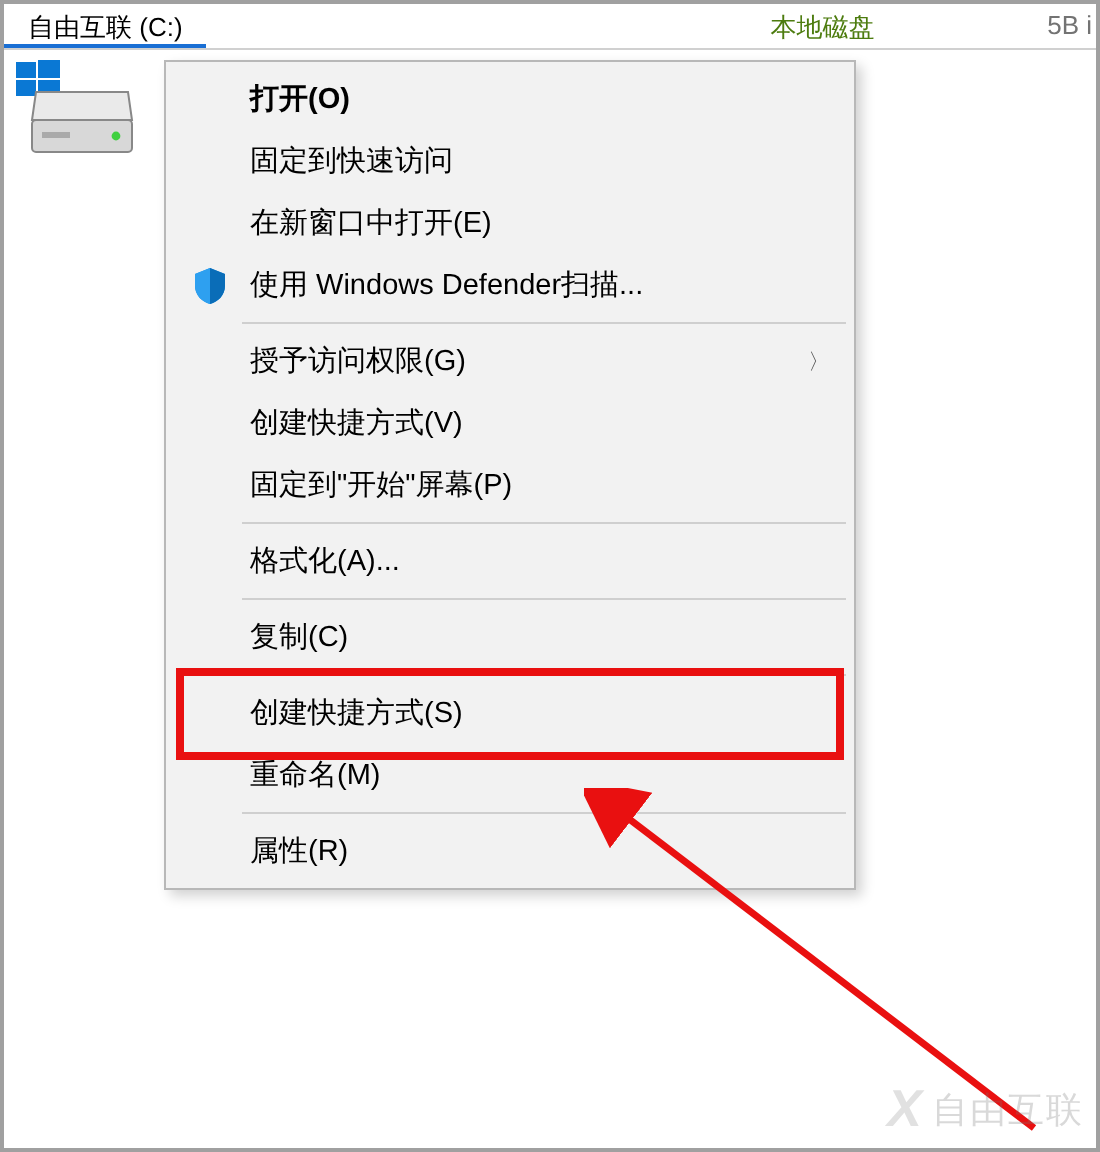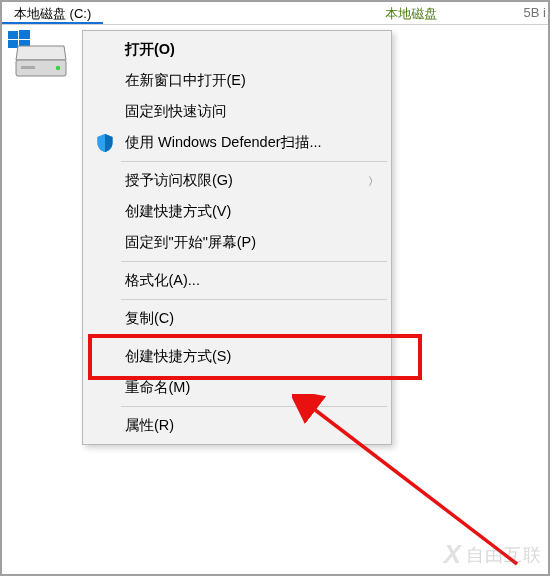--- a/index.html
+++ b/index.html
@@ -65,21 +65,21 @@
     stroke: #888;
     stroke-width: 1;
   }
   .drive-light {
     fill: #3fd03f;
   }
   .context-menu {
     position: absolute;
     top: 28px;
     left: 80px;
-    width: 310px;
+    width: 346px;
     background: #f2f2f2;
     border: 1px solid #b8b8b8;
     box-shadow: 3px 3px 6px rgba(0,0,0,0.18);
     padding: 3px 2px;
   }
   .menu-item {
     display: flex;
     align-items: center;
     height: 31px;
     padding-left: 40px;
@@ -137,21 +137,21 @@
     font-size: 26px;
     font-style: italic;
     font-weight: bold;
     color: rgba(120,120,120,0.22);
   }
 </style>
 </head>
 <body>
 
 <div class="top-bar">
-  <div class="tab active">本地磁盘 (C:)</div>
+  <div class="tab active">自由互联 (C:)</div>
   <div class="tab" style="margin-left:270px">本地磁盘</div>
 </div>
 
 <div class="partial-tab">5B i</div>
 
 <svg class="win-logo" viewBox="0 0 24 24">
   <rect x="1" y="3" width="10" height="8" fill="#0a78d4"></rect>
   <rect x="12" y="2" width="11" height="9" fill="#0a78d4"></rect>
   <rect x="1" y="12" width="10" height="8" fill="#0a78d4"></rect>
   <rect x="12" y="12" width="11" height="9" fill="#0a78d4"></rect>
@@ -165,24 +165,24 @@
     <rect x="7" y="24" width="14" height="3" fill="#aaa"></rect>
   </svg>
 </div>
 
 <div class="context-menu">
 
   <div class="menu-item bold">
     <span>打开(O)</span>
   </div>
   <div class="menu-item">
+    <span>固定到快速访问</span>
+  </div>
+  <div class="menu-item">
     <span>在新窗口中打开(E)</span>
-  </div>
-  <div class="menu-item">
-    <span>固定到快速访问</span>
   </div>
   <div class="menu-item">
     <svg class="menu-icon" viewBox="0 0 20 20">
       <path d="M10 1 L17.5 4 V10 C17.5 14.5 14 18 10 19 C6 18 2.5 14.5 2.5 10 V4 Z" fill="#1a8fe6"></path>
       <path d="M10 1 L17.5 4 V10 C17.5 14.5 14 18 10 19 Z" fill="#0a6db8"></path>
       <path d="M10 1 L10 19 C6 18 2.5 14.5 2.5 10 V4 Z" fill="#2ea0f0"></path>
     </svg>
     <span>使用 Windows Defender扫描...</span>
   </div>
 

